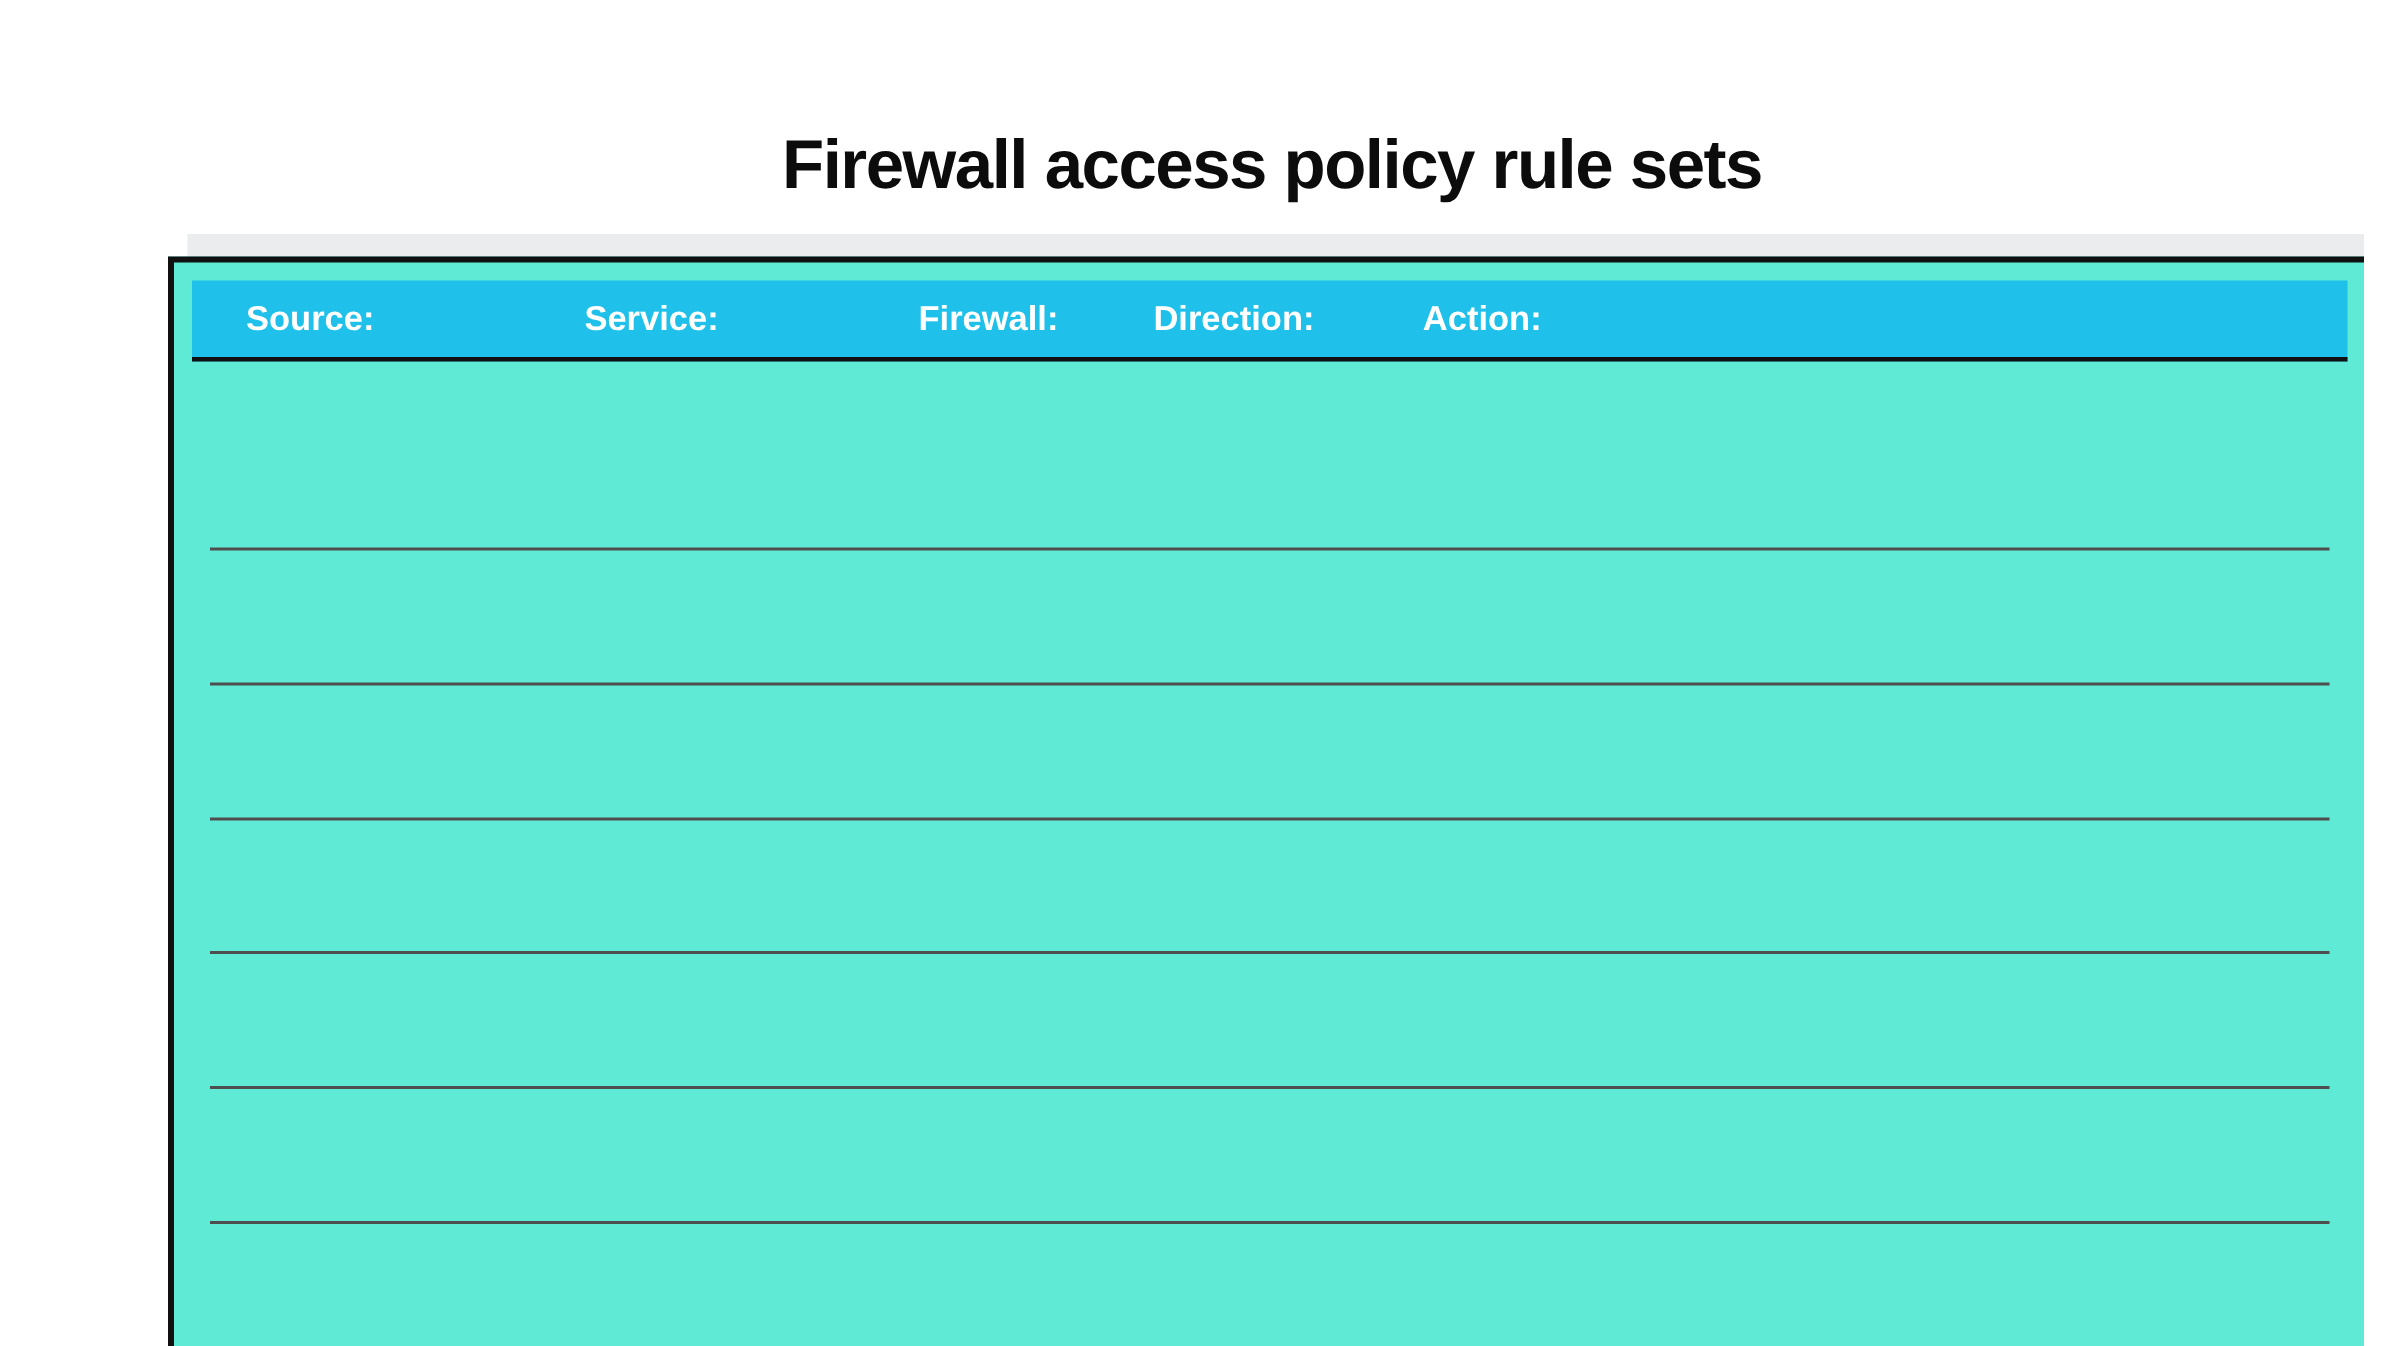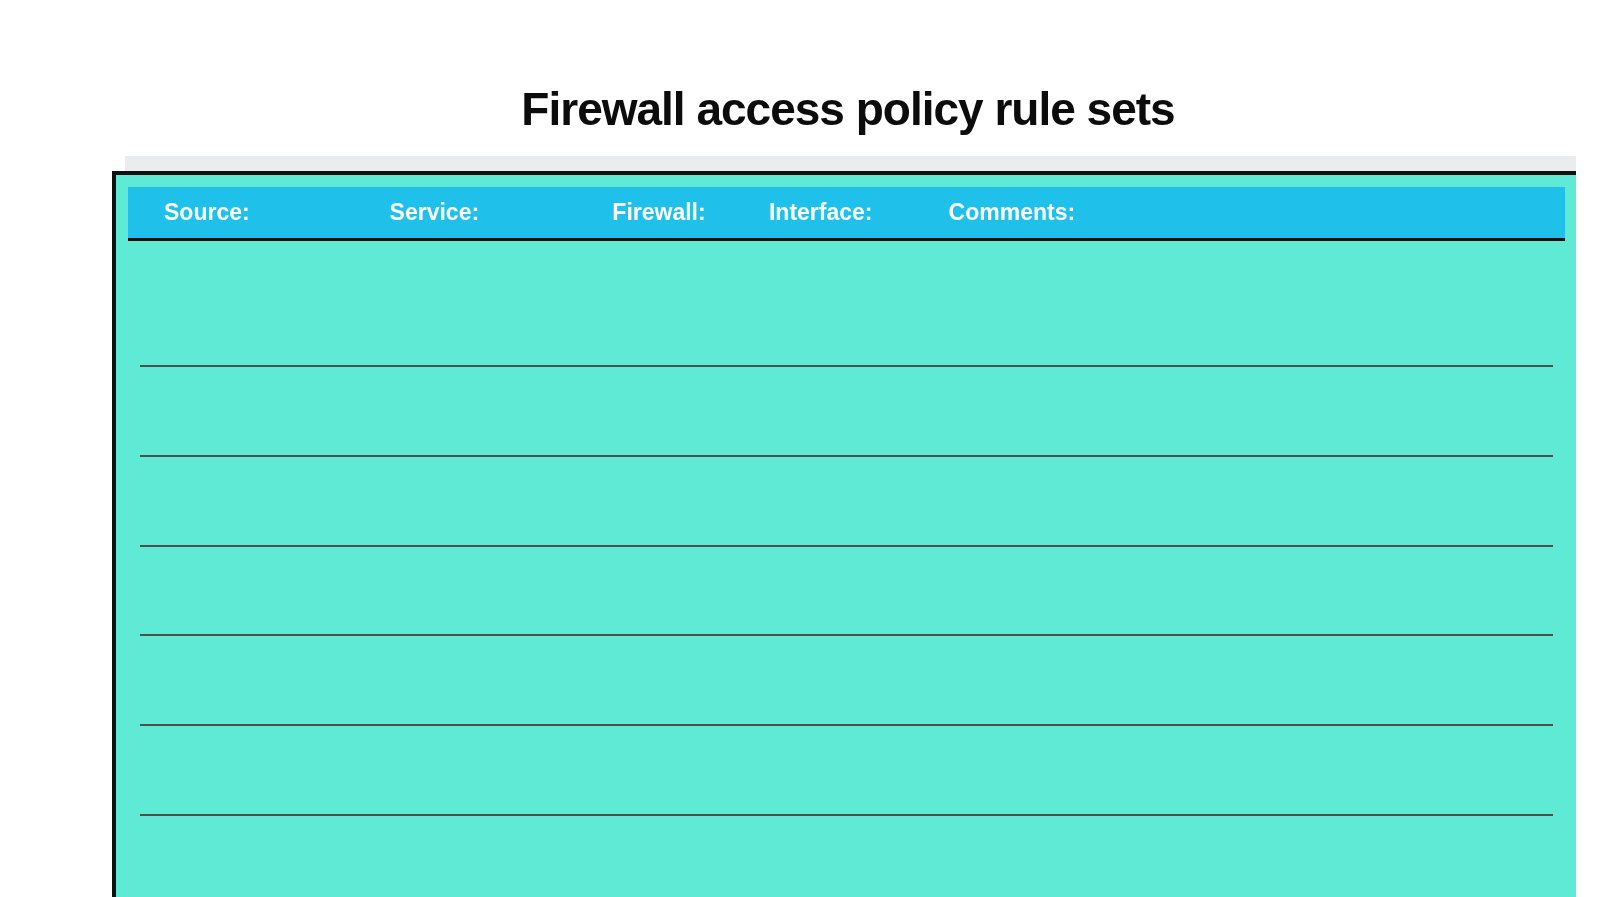--- a/index.html
+++ b/index.html
@@ -42,22 +42,22 @@
 <body>
 
 <div class="page">
   <h1 class="title">Firewall access policy rule sets</h1>
   <div class="backdrop"></div>
   <div class="rules-table">
     <div class="thead">
         <div class="th">Source:</div>
         <div class="th">Service:</div>
         <div class="th">Firewall:</div>
-        <div class="th">Interface:</div>
-        <div class="th">Comments:</div>
+        <div class="th">Direction:</div>
+        <div class="th">Action:</div>
       </div>
     <div class="tbody">
         <div class="tr"></div>
         <div class="tr"></div>
         <div class="tr"></div>
         <div class="tr"></div>
         <div class="tr"></div>
         <div class="tr"></div>
         <div class="tr"></div>
       </div>

